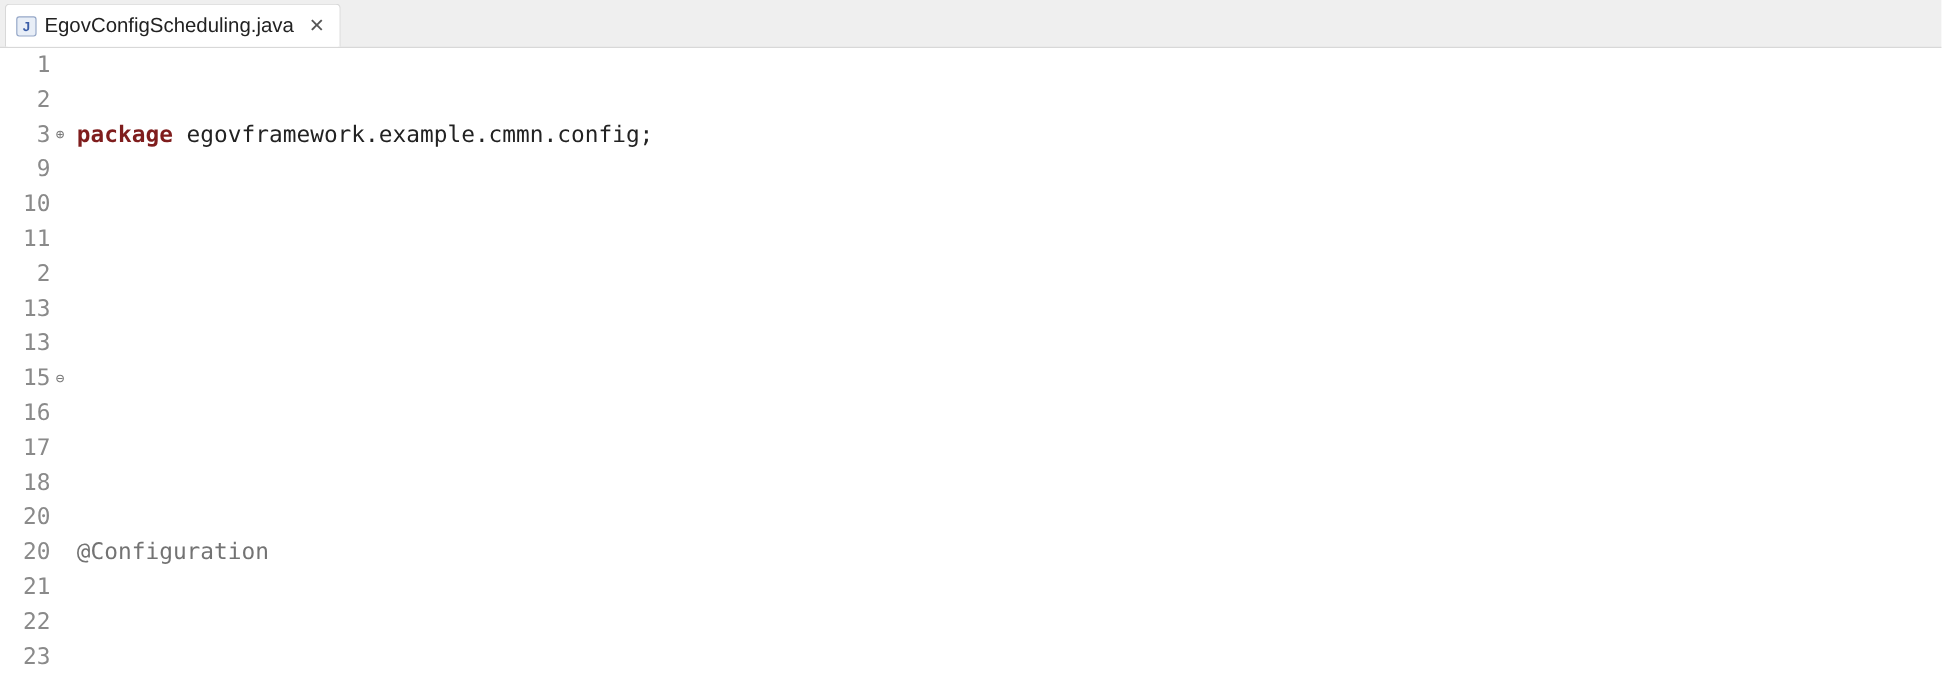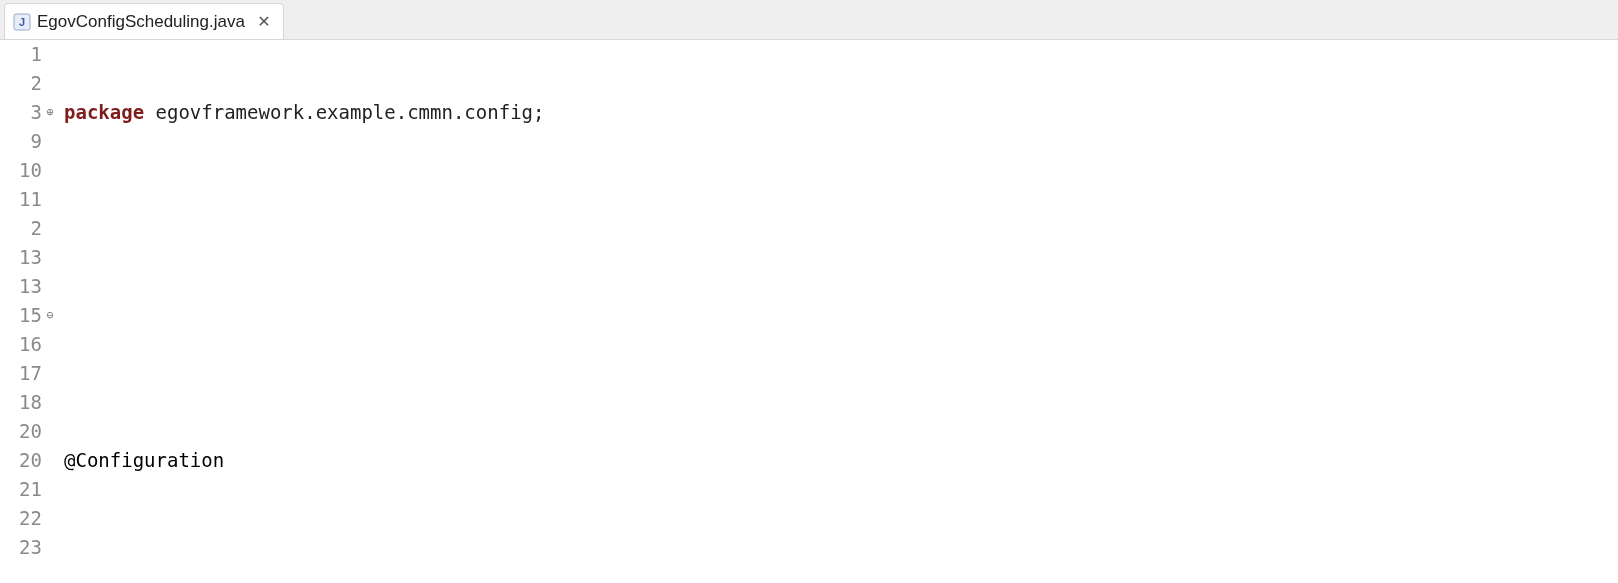--- a/index.html
+++ b/index.html
@@ -78,21 +78,21 @@
     width: 12px; height: 12px;
     display: inline-flex; align-items: center; justify-content: center;
     font-size: 12px;
     color: #7a7a7a;
     background: #ffffff;
     border-radius: 3px;
   }
 
   
   .kw   { color: #7f1d1d; font-weight: 700; }       
-  .ann  { color: #000000; }
+  .ann  { color: #737373; }
   .cursor-box {
     display: inline-block;
     width: 9px; height: 20px;
     border: 1px solid #888888;
     vertical-align: -2px;
     margin-left: 1px;
   }
 </style>
 </head>
 <body>

